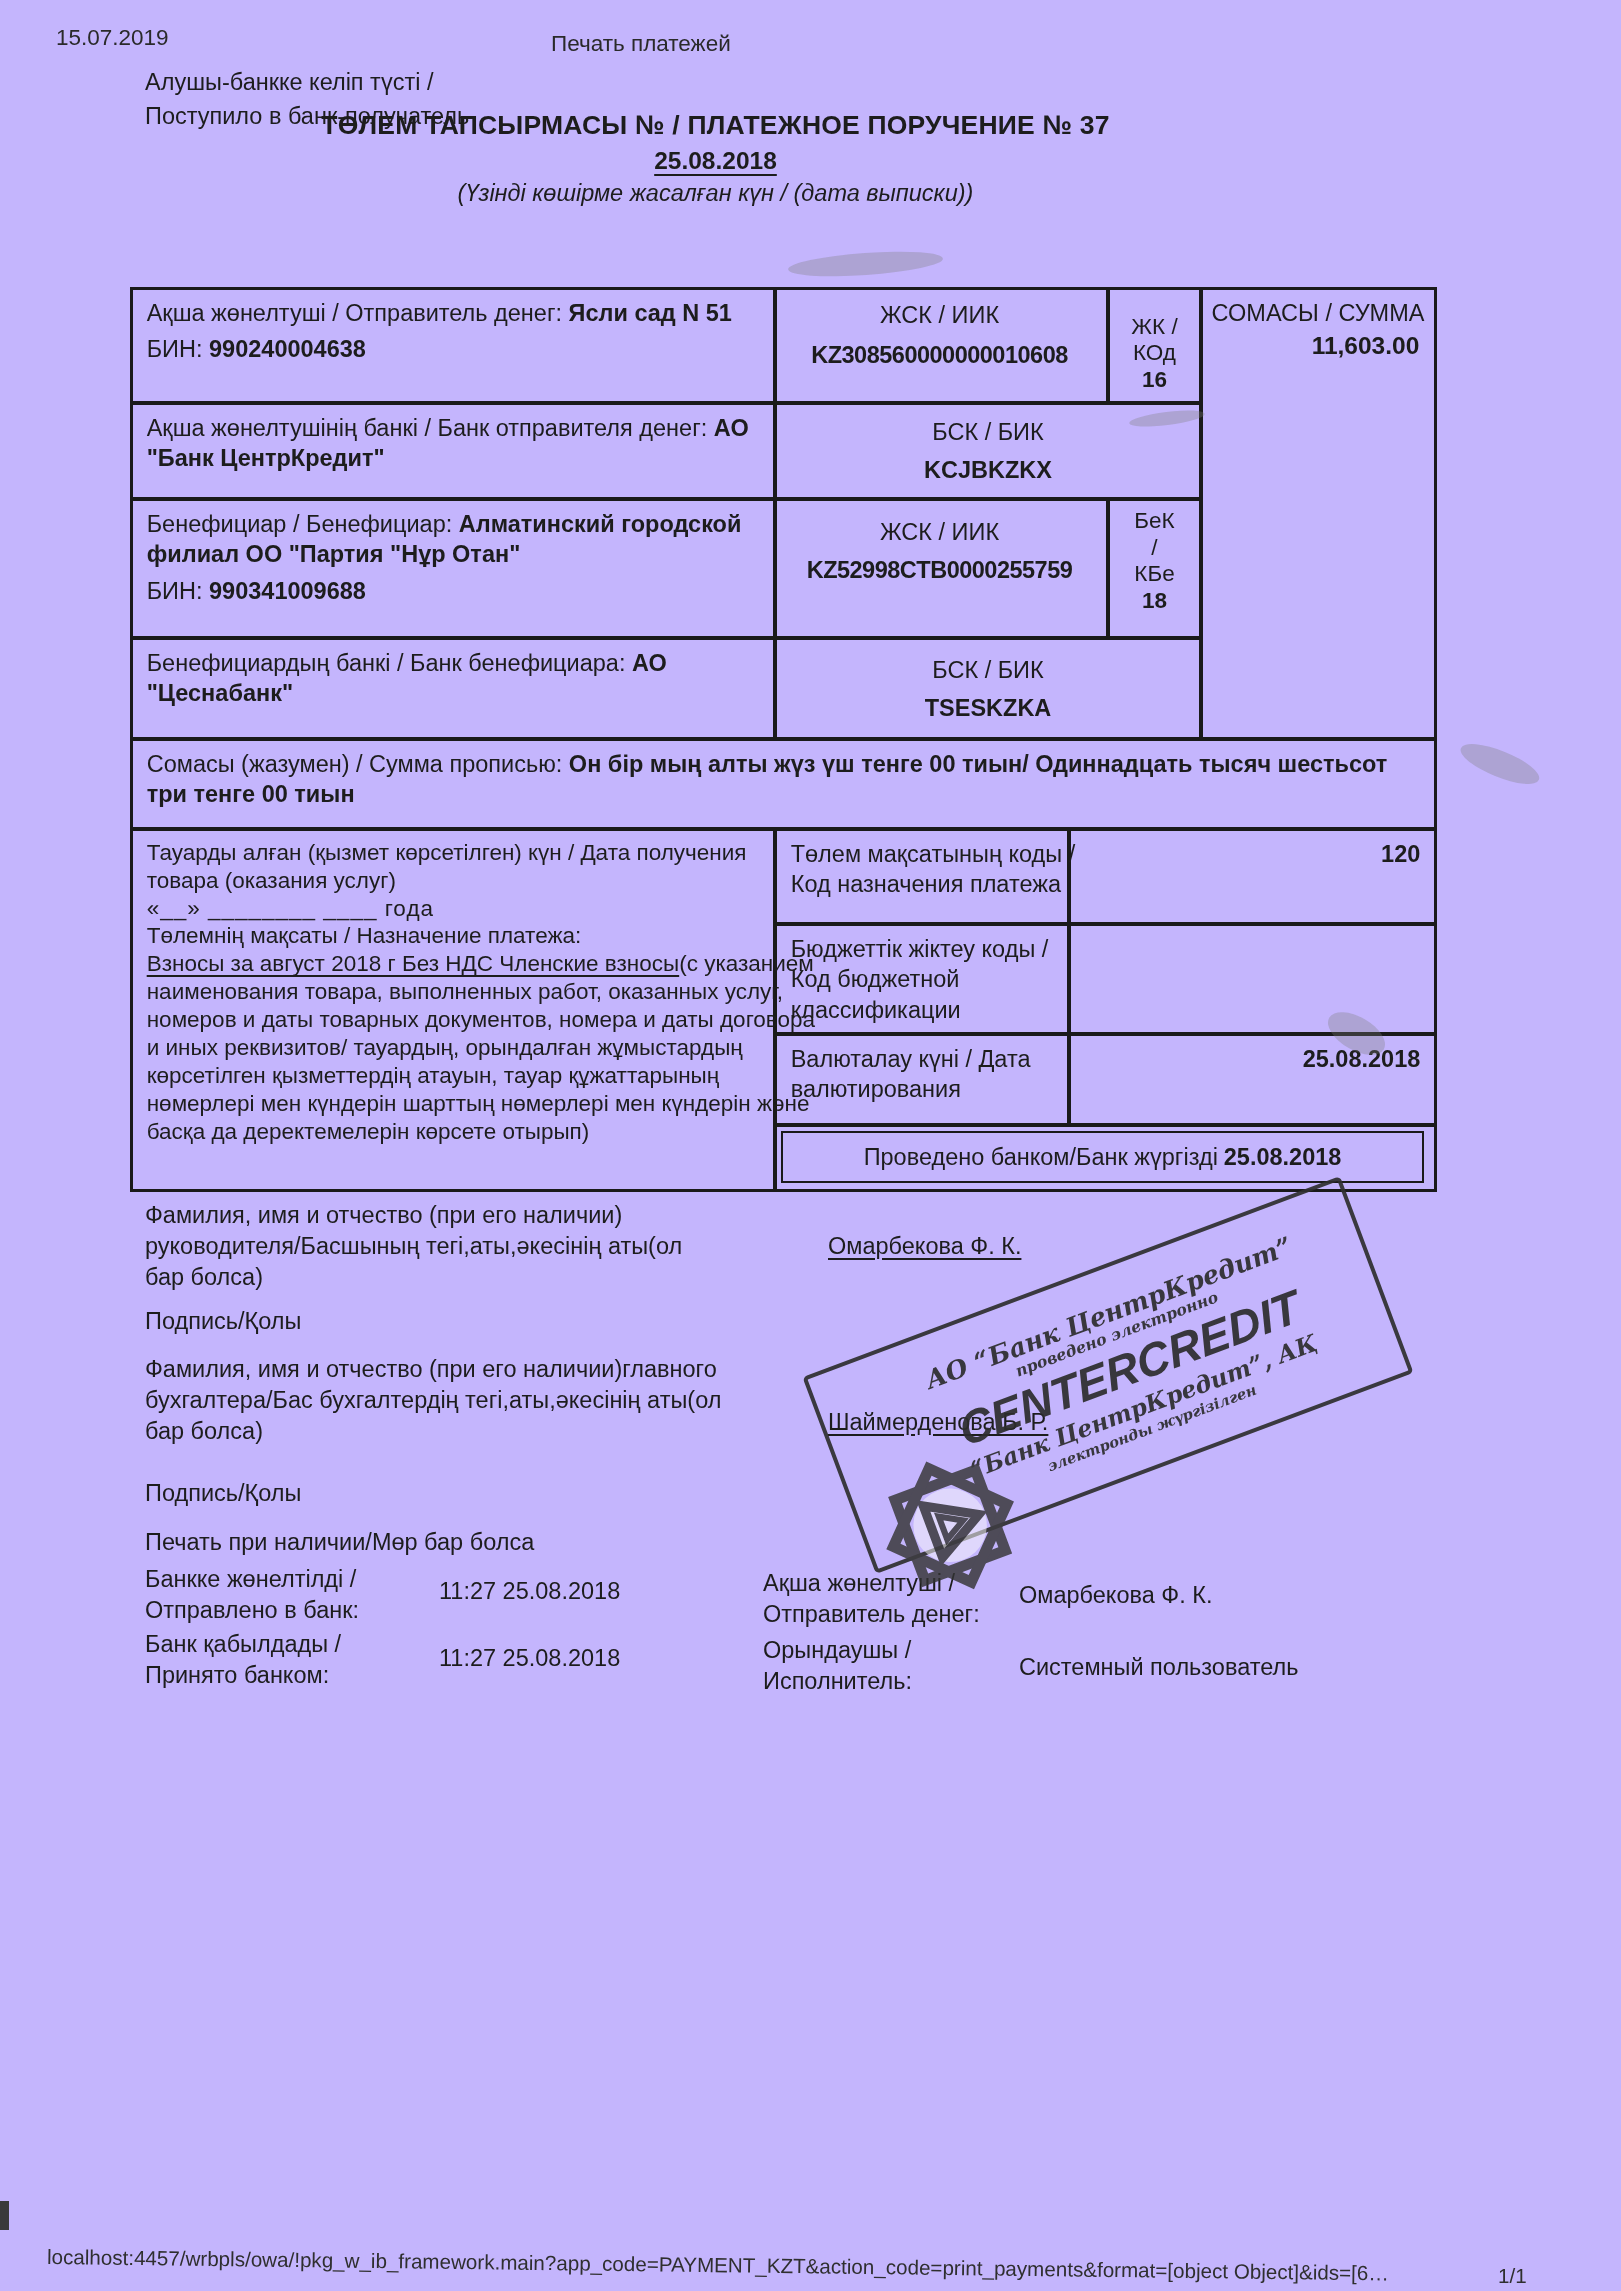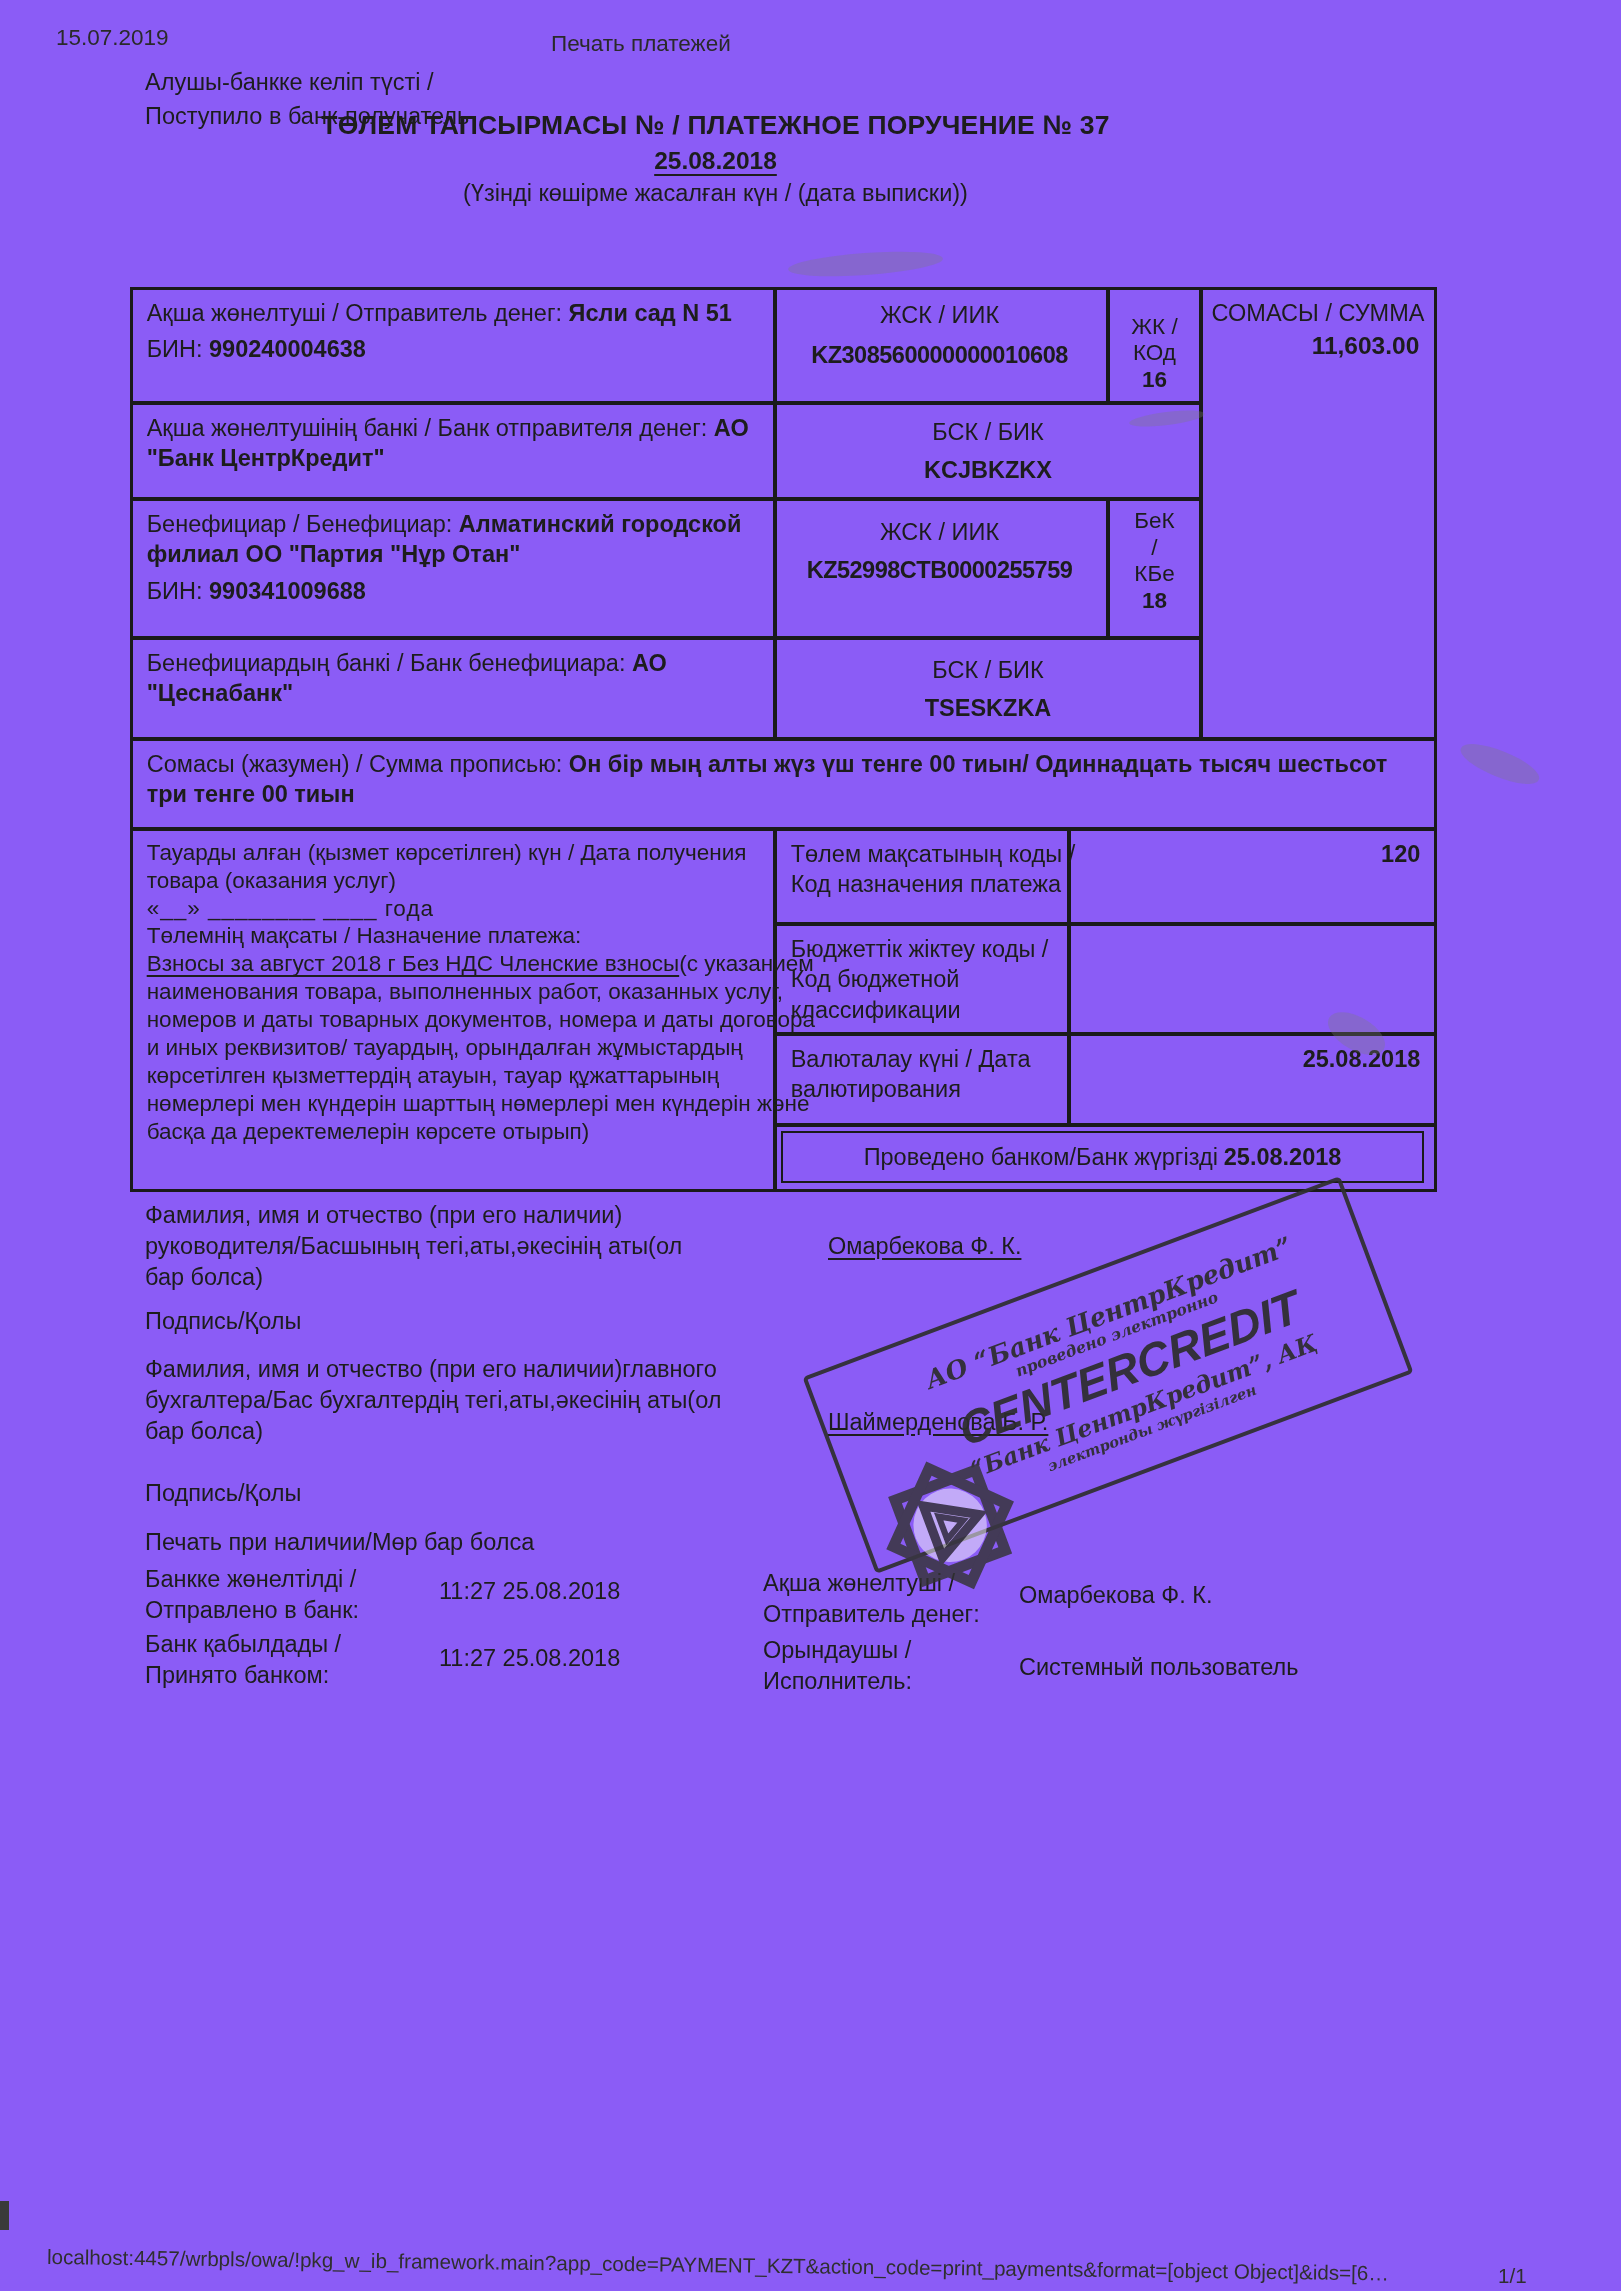--- a/index.html
+++ b/index.html
@@ -1,28 +1,28 @@
 <!DOCTYPE html>
 <html><head>
 <meta charset="utf-8">
 <style>
   html,body{margin:0;padding:0;background:#ffffff;}
   .page{
-    position:relative;width:1621px;height:2292px;background:#8b5cf6;overflow:hidden;
+    position:relative;width:1621px;height:2292px;background:#c4b5fd;overflow:hidden;
     font-family:"Liberation Sans",sans-serif;color:#1d1d1d;
   }
   .abs{position:absolute;}
   .b{font-weight:bold;}
   .u{text-decoration:underline;text-underline-offset:3.9px;text-decoration-thickness:2px;}
   .ctr{text-align:center;}
   .hdr{font-size:22.5px;color:#2a2a2a;}
   .note{font-size:23.5px;line-height:1.45;}
   .doctitle{font-size:26.5px;font-weight:bold;letter-spacing:0.2px;}
   .docdate{font-size:24.5px;font-weight:bold;text-decoration:underline;text-underline-offset:4.9px;}
-  .caption{font-size:23.5px;}
+  .caption{font-size:23.5px;font-style:italic;}
   
   .tbl{left:130px;top:287px;width:1301px;height:899px;border:3.9px solid #1a1a1a;box-sizing:content-box;}
   .vln{position:absolute;width:3.9px;background:#1a1a1a;}
   .hln{position:absolute;height:3.9px;background:#1a1a1a;}
   .cell{position:absolute;font-size:23.5px;line-height:1.3;}
   .pad{padding:7.8px 13.7px;box-sizing:border-box;}
   .small{font-size:22.5px;line-height:1.18;}
   .iik{font-weight:bold;font-size:23.5px;letter-spacing:-0.5px;}
   .procbox{position:absolute;border:2.9px solid #1a1a1a;display:flex;align-items:center;justify-content:center;font-size:23.5px;}
   

